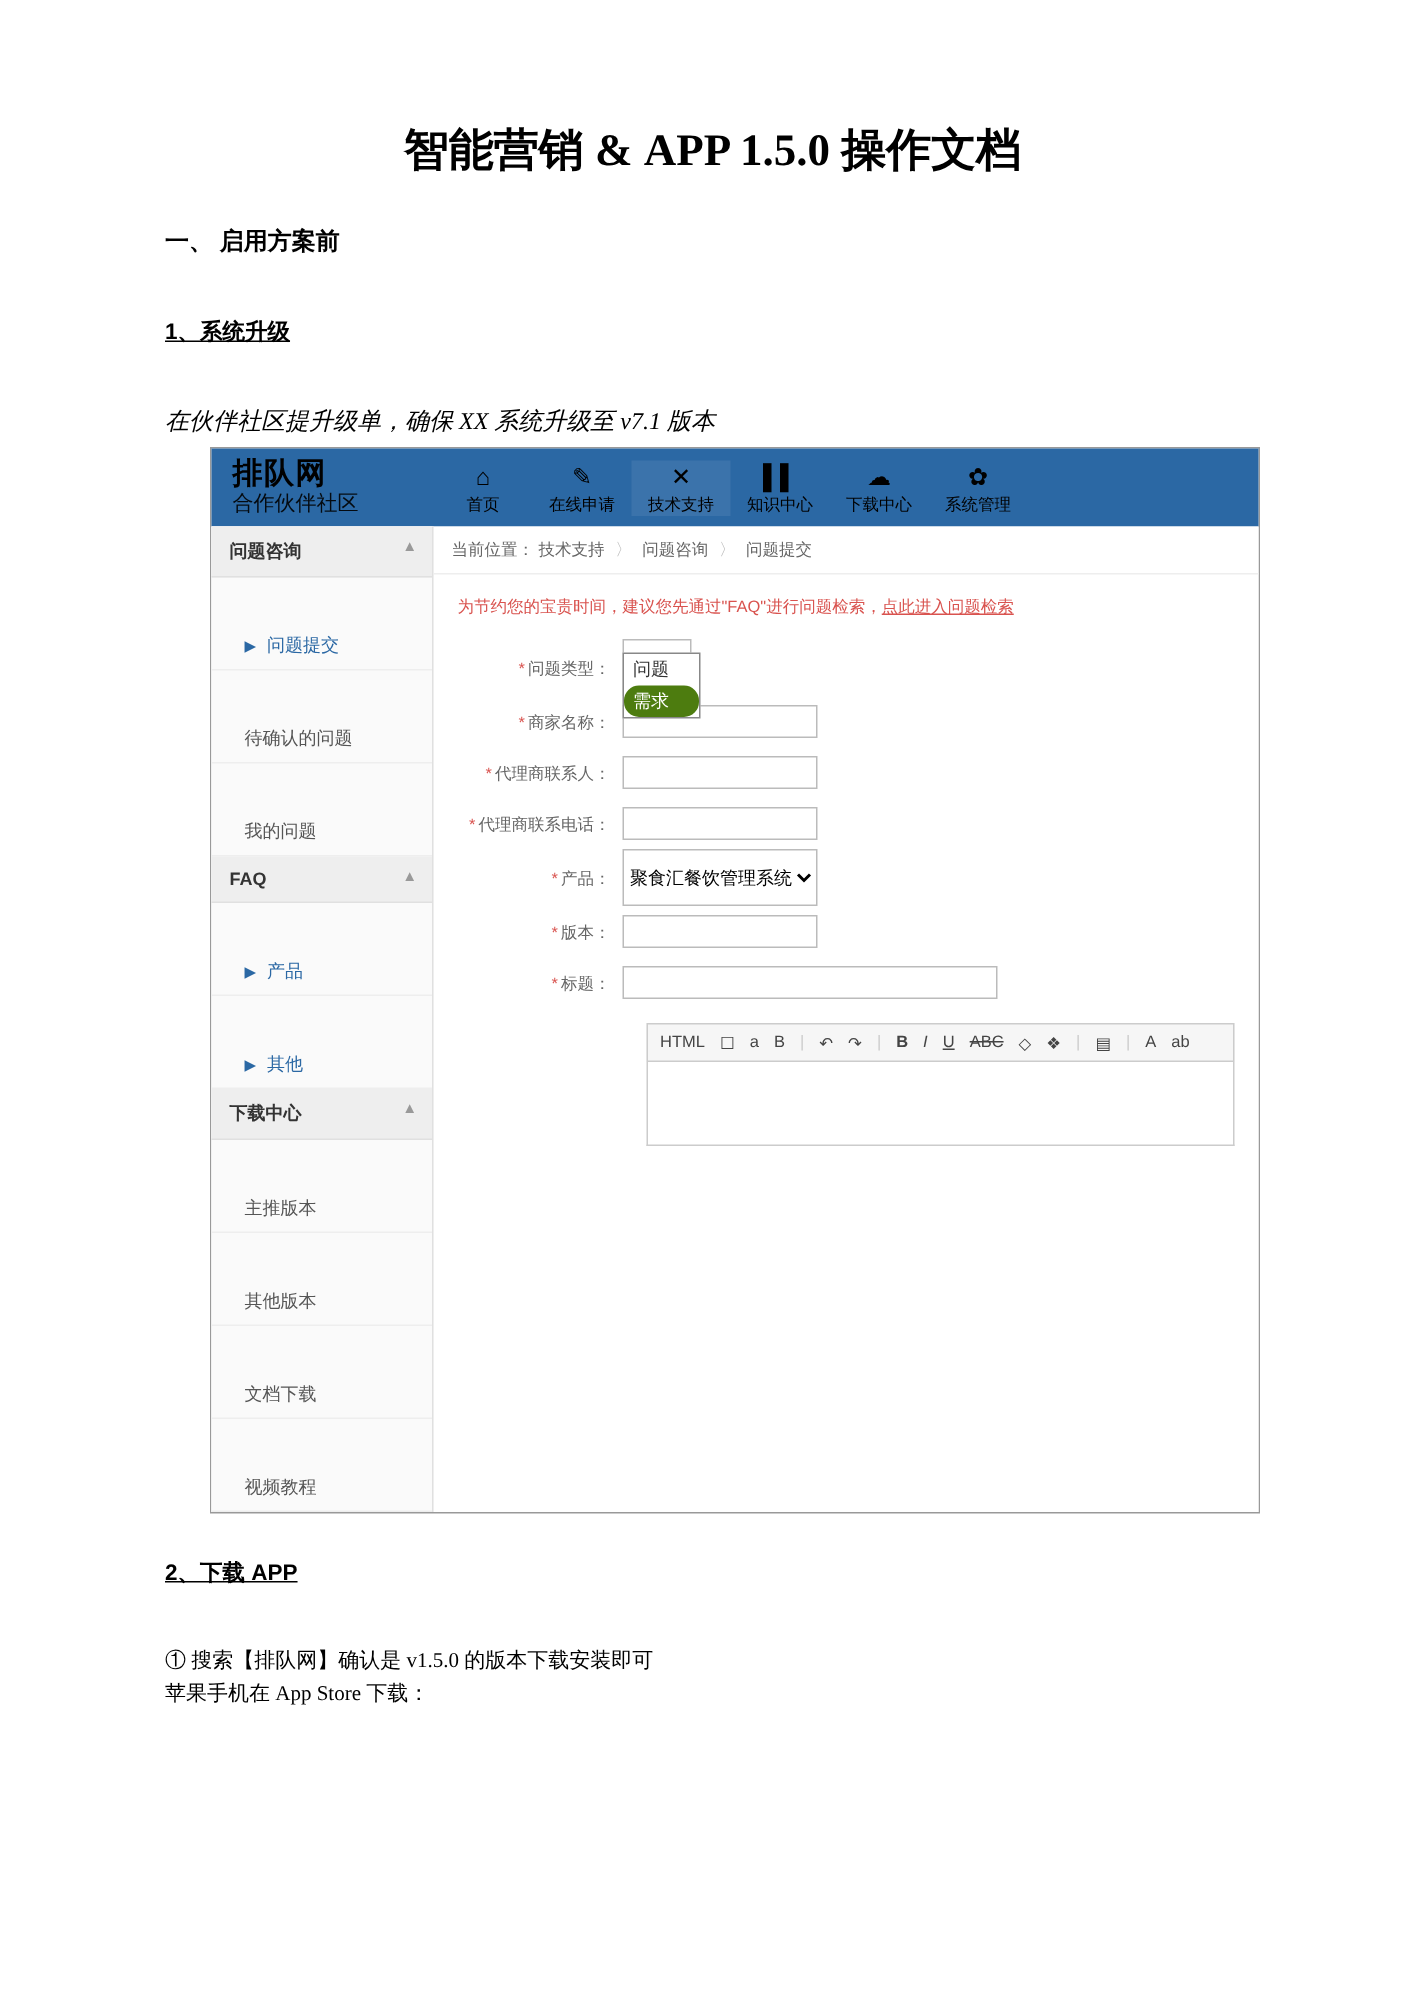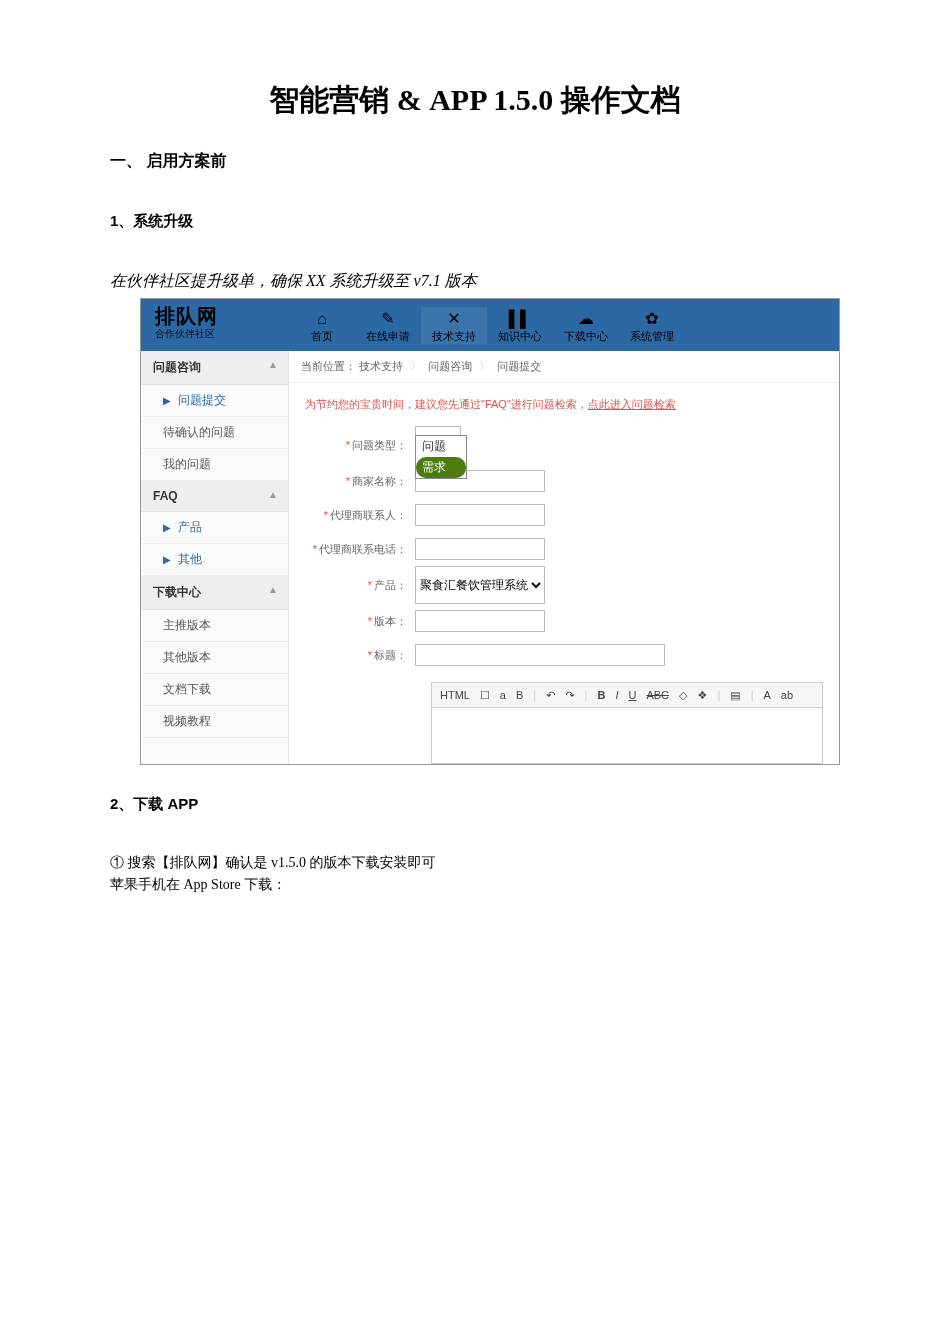--- a/index.html
+++ b/index.html
@@ -22,20 +22,21 @@
     font-size: 16px;
     font-weight: bold;
     margin: 20px 0 40px 0;
     font-family: "SimHei", "黑体", sans-serif;
   }
   .section-h2 {
     font-size: 15px;
     font-weight: bold;
     margin: 0 0 40px 0;
     font-family: "SimHei", "黑体", sans-serif;
+    text-decoration: underline;
   }
   .body-text {
     font-size: 16px;
     font-style: italic;
     margin-bottom: 6px;
     font-family: "KaiTi", "楷体", serif;
   }
   .body-text-plain {
     font-size: 14px;
     margin-bottom: 4px;
@@ -61,21 +62,21 @@
     width: 148px;
     padding: 6px 0 4px 14px;
   }
   .shot-logo-big {
     font-size: 20px;
     font-weight: bold;
     letter-spacing: 1px;
     line-height: 22px;
   }
   .shot-logo-sub {
-    font-size: 10px;
+    font-size: 14px;
     opacity: .9;
   }
   .shot-nav {
     flex: 1;
     display: flex;
     align-items: center;
   }
   .shot-nav-item {
     width: 66px;
     text-align: center;
@@ -115,20 +116,21 @@
     top: 8px;
     color: #999;
     font-size: 10px;
   }
   .side-item {
     padding: 7px 12px 7px 22px;
     border-bottom: 1px solid #eee;
     color: #555;
     cursor: pointer;
     font-size: 12px;
+    margin-top: 30px;
   }
   .side-item.sel {
     color: #2b68a4;
   }
   .side-item .caret {
     color: #2b68a4;
     margin-right: 4px;
     font-size: 10px;
   }
   .shot-main {

